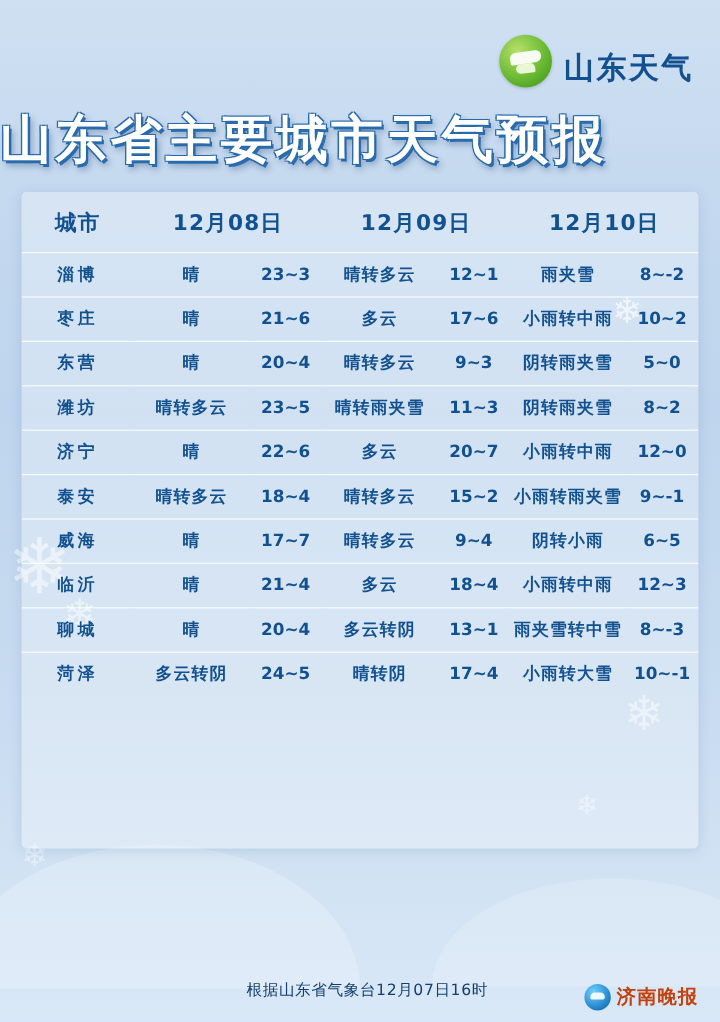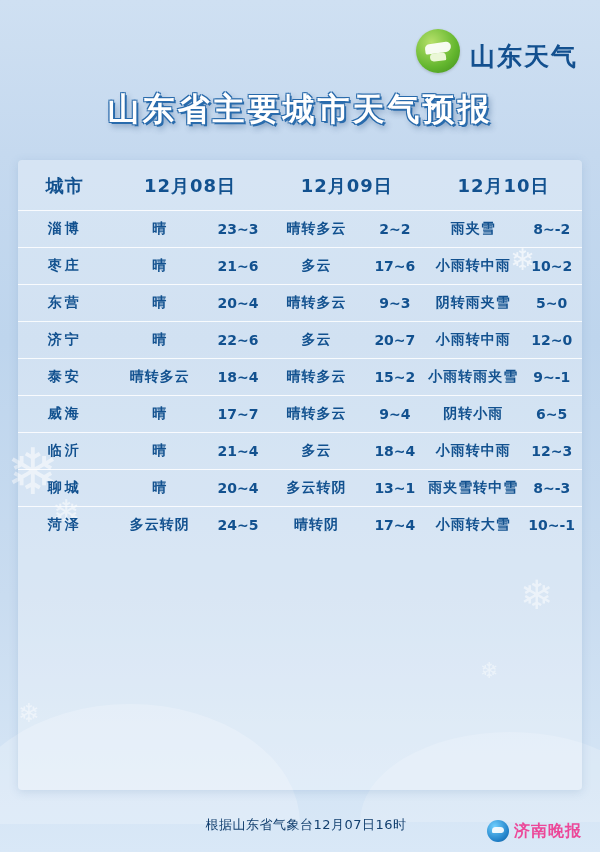--- a/index.html
+++ b/index.html
@@ -74,42 +74,41 @@
     letter-spacing: 2px;
     font-family: "DejaVu Sans", "Liberation Sans", sans-serif;
   }
 
   
   .page-title {
     position: absolute;
     left: 0;
     right: 0;
     top: 88px;
-    text-align: center;
-    font-size: 32px;
+    font-size: 43px;
     font-weight: bold;
     letter-spacing: 3px;
     color: #ffffff;
     font-family: "DejaVu Sans", "Liberation Sans", sans-serif;
     text-shadow:
       0 0 1px #1f5fa0,
       2px 2px 0 #2a6cad,
       -1px -1px 0 #2a6cad,
       1px -1px 0 #2a6cad,
       -1px 1px 0 #2a6cad,
       3px 4px 6px rgba(20,60,110,.45);
   }
 
   
   .card {
     position: absolute;
     left: 18px;
     top: 160px;
     width: 564px;
-    height: 630px;
+    height: 547px;
     background: rgba(255,255,255,0.30);
     border-radius: 4px;
     box-shadow: 0 2px 10px rgba(80,120,170,.18);
     overflow: hidden;
   }
   table.forecast {
     width: 100%;
     border-collapse: collapse;
     table-layout: fixed;
   }
@@ -171,21 +170,21 @@
     position: absolute;
     left: 5px; top: 7px;
     width: 12px; height: 6px;
     background: #fff;
     border-radius: 6px 6px 4px 2px;
     opacity: .9;
   }
   .badge-text {
     font-size: 16px;
     font-weight: bold;
-    color: #ec4899;
+    color: #c2410c;
     letter-spacing: 1px;
   }
   
   .hill {
     position: absolute;
     left: -40px;
     bottom: 28px;
     width: 340px;
     height: 120px;
     background: rgba(255,255,255,0.22);
@@ -241,41 +240,50 @@
         <th colspan="2">12月09日</th>
         <th colspan="2">12月10日</th>
       </tr>
     </thead>
     <tbody id="forecast-body">
         <tr>
           <td class="city">淄博</td>
           <td class="cond">晴</td>
           <td class="temp">23~3</td>
           <td class="cond">晴转多云</td>
-          <td class="temp">2~2</td>
+          <td class="temp">12~1</td>
           <td class="cond">雨夹雪</td>
           <td class="temp">8~-2</td>
         </tr>
         <tr>
           <td class="city">枣庄</td>
           <td class="cond">晴</td>
           <td class="temp">21~6</td>
           <td class="cond">多云</td>
           <td class="temp">17~6</td>
           <td class="cond">小雨转中雨</td>
           <td class="temp">10~2</td>
         </tr>
         <tr>
           <td class="city">东营</td>
           <td class="cond">晴</td>
           <td class="temp">20~4</td>
           <td class="cond">晴转多云</td>
           <td class="temp">9~3</td>
           <td class="cond">阴转雨夹雪</td>
           <td class="temp">5~0</td>
+        </tr>
+        <tr>
+          <td class="city">潍坊</td>
+          <td class="cond">晴转多云</td>
+          <td class="temp">23~5</td>
+          <td class="cond">晴转雨夹雪</td>
+          <td class="temp">11~3</td>
+          <td class="cond">阴转雨夹雪</td>
+          <td class="temp">8~2</td>
         </tr>
         <tr>
           <td class="city">济宁</td>
           <td class="cond">晴</td>
           <td class="temp">22~6</td>
           <td class="cond">多云</td>
           <td class="temp">20~7</td>
           <td class="cond">小雨转中雨</td>
           <td class="temp">12~0</td>
         </tr>

